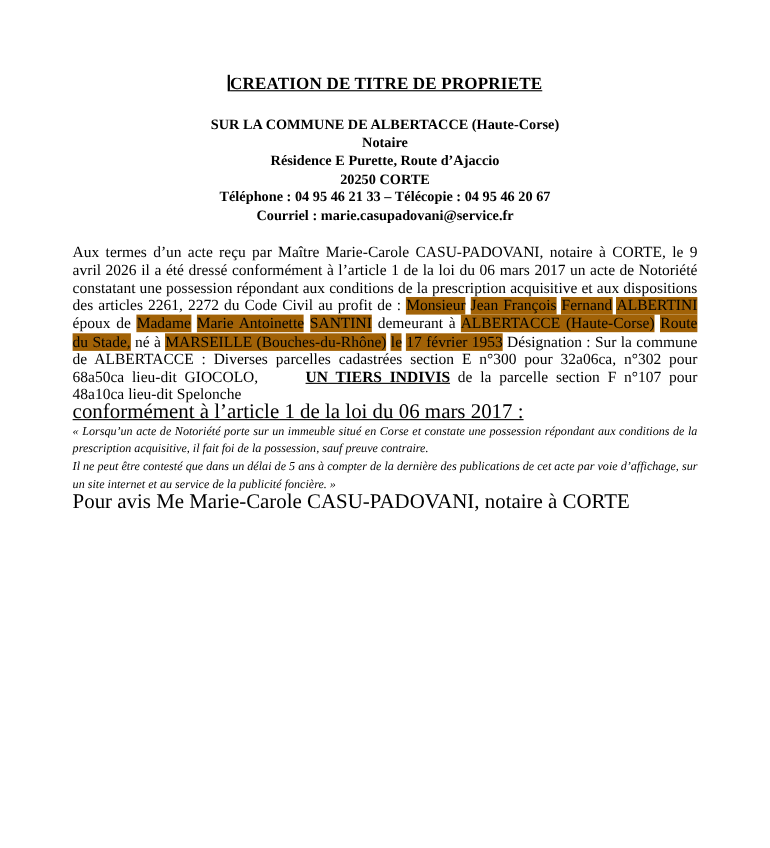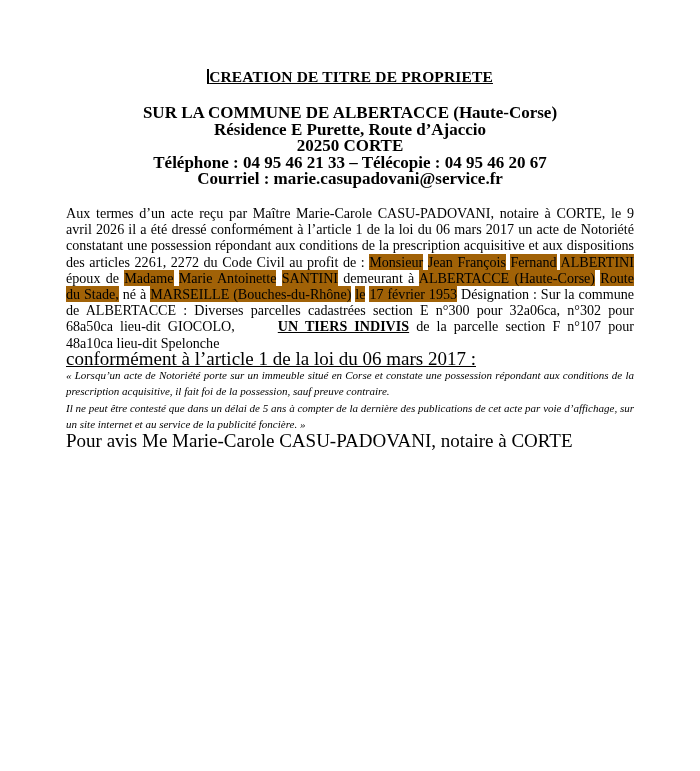--- a/index.html
+++ b/index.html
@@ -44,21 +44,21 @@
     background: #000;
     vertical-align: -2px;
     margin-right: 0.5px;
   }
 
   
   .header-block {
     text-align: center;
     margin-top: 19px;
     font-weight: bold;
-    font-size: 17px;
+    font-size: 13px;
     line-height: 16.6px;
   }
   .header-block .hl {
     display: block;
     white-space: nowrap;
   }
 
   
   .body-wrap {
     margin: 0 auto;
@@ -103,20 +103,21 @@
 <body>
 
 <div class="page">
 
   <div class="doc-title-wrap">
     <span class="doc-title"><span class="caret"></span><span>CREATION DE TITRE DE PROPRIETE</span></span>
   </div>
 
   <div class="header-block">
     <span class="hl">SUR LA COMMUNE DE ALBERTACCE (Haute-Corse)</span>
+    <span class="hl">Notaire</span>
     <span class="hl">Résidence E Purette, Route d’Ajaccio</span>
     <span class="hl">20250 CORTE</span>
     <span class="hl">Téléphone : 04 95 46 21 33 – Télécopie : 04 95 46 20 67</span>
     <span class="hl">Courriel : marie.casupadovani@service.fr</span>
   </div>
 
   <div class="body-wrap">
 
     <p class="just"><span>Aux termes d’un acte reçu par Maître Marie-Carole CASU-PADOVANI, notaire à CORTE, le 9 avril 2026 il a été dressé conformément à l’article 1 de la loi du 06 mars 2017 un acte de Notoriété constatant une possession répondant aux conditions de la prescription acquisitive et aux dispositions des articles 2261, 2272 du Code Civil au profit de : </span><span class="mark">Monsieur</span><span> </span><span class="mark">Jean François</span><span> </span><span class="mark">Fernand</span><span> </span><span class="mark">ALBERTINI</span><span> époux de </span><span class="mark">Madame</span><span> </span><span class="mark">Marie Antoinette</span><span> </span><span class="mark">SANTINI</span><span> demeurant à </span><span class="mark">ALBERTACCE (Haute-Corse)</span><span> </span><span class="mark">Route du Stade,</span><span> né à </span><span class="mark">MARSEILLE (Bouches-du-Rhône)</span><span> </span><span class="mark">le</span><span> </span><span class="mark">17 février 1953</span><span> Désignation : Sur la commune de ALBERTACCE : Diverses parcelles cadastrées section E n°300 pour 32a06ca, n°302 pour 68a50ca lieu-dit GIOCOLO, </span><span class="bu">UN TIERS INDIVIS</span><span> de la parcelle section F n°107 pour 48a10ca lieu-dit Spelonche</span></p>
 

